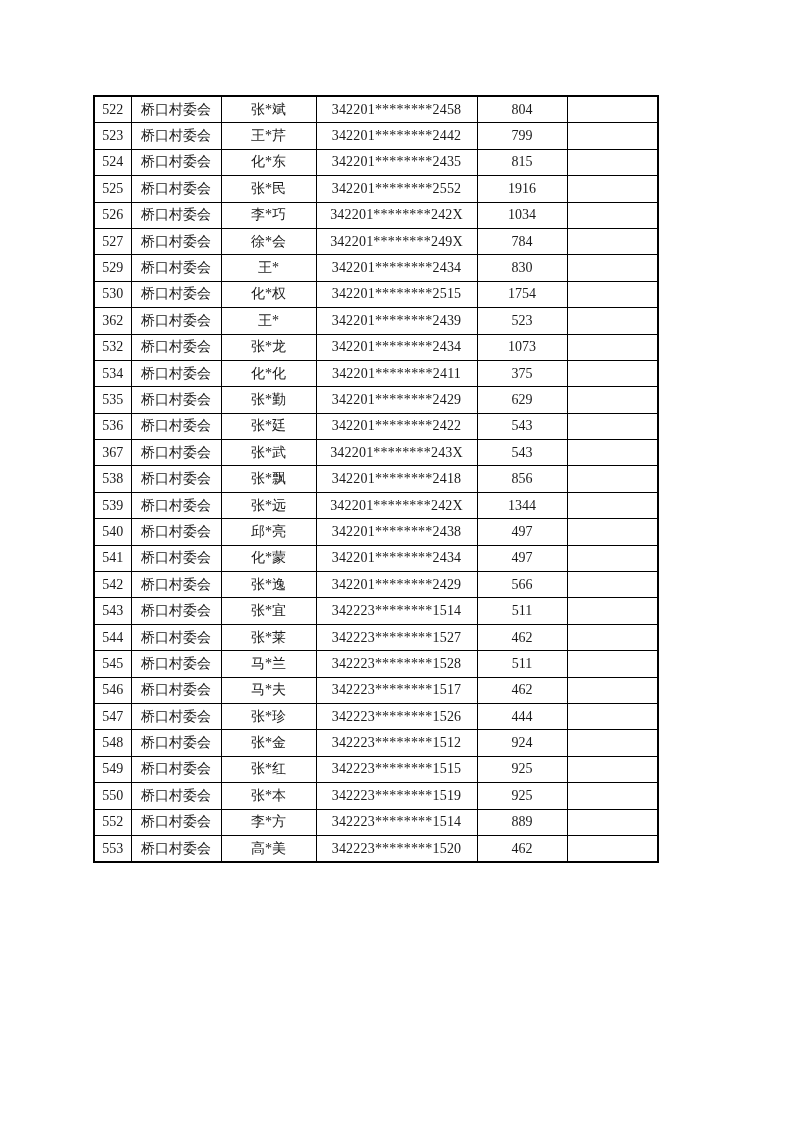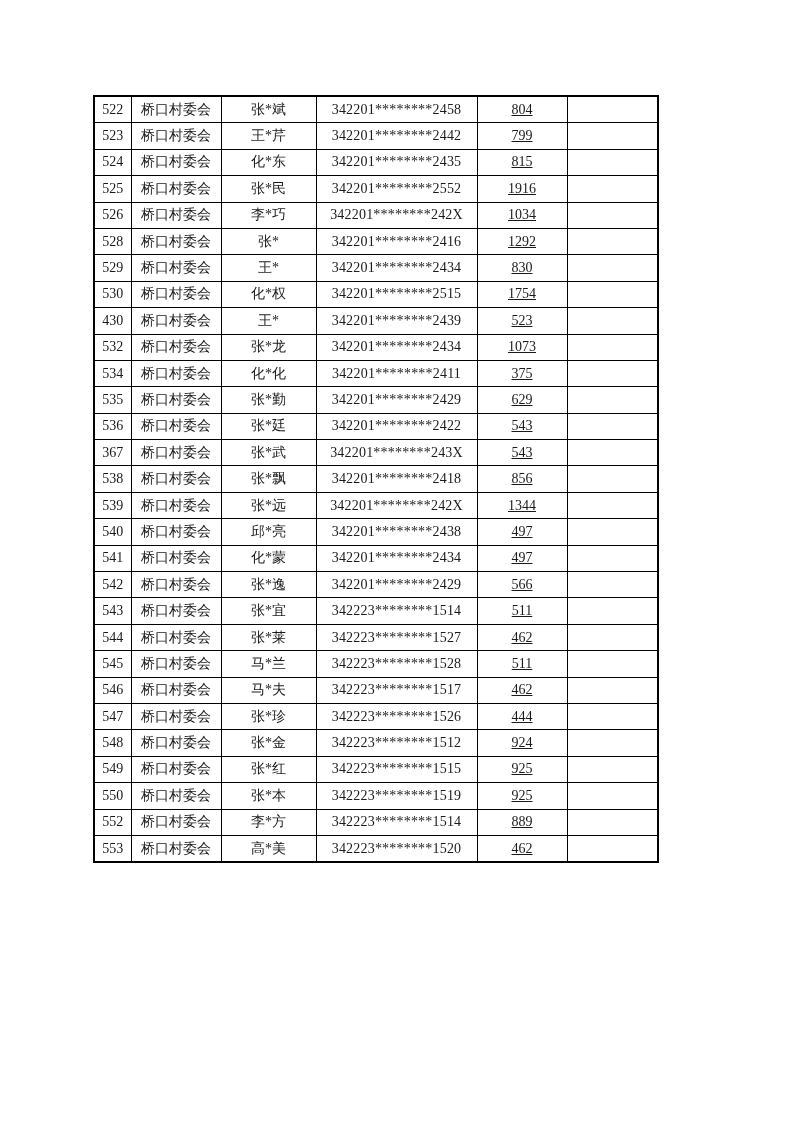--- a/index.html
+++ b/index.html
@@ -38,21 +38,21 @@
     text-align: center;
     vertical-align: middle;
     font-size: 14px;
     line-height: 1;
     padding: 0 2px;
     overflow: hidden;
     white-space: nowrap;
   }
   td.cell-no      { font-size: 13.5px; }
   td.cell-id      { font-size: 13.5px; letter-spacing: 0.2px; }
-  td.cell-amount  { font-size: 13.5px; text-decoration: underline; }
+  td.cell-amount  { font-size: 13.5px; }
   td.cell-name,
   td.cell-committee { font-size: 13px; }
 </style>
 </head>
 <body>
 
 <div class="page">
   <table class="doc-table">
     <colgroup>
       <col style="width:37px">
@@ -97,45 +97,45 @@
   </tr>
         <tr>
     <td class="cell-no">526</td>
     <td class="cell-committee">桥口村委会</td>
     <td class="cell-name">李*巧</td>
     <td class="cell-id">342201********242X</td>
     <td class="cell-amount">1034</td>
     <td class="cell-blank"></td>
   </tr>
         <tr>
-    <td class="cell-no">528</td>
-    <td class="cell-committee">桥口村委会</td>
-    <td class="cell-name">张*</td>
-    <td class="cell-id">342201********2416</td>
-    <td class="cell-amount">1292</td>
+    <td class="cell-no">527</td>
+    <td class="cell-committee">桥口村委会</td>
+    <td class="cell-name">徐*会</td>
+    <td class="cell-id">342201********249X</td>
+    <td class="cell-amount">784</td>
     <td class="cell-blank"></td>
   </tr>
         <tr>
     <td class="cell-no">529</td>
     <td class="cell-committee">桥口村委会</td>
     <td class="cell-name">王*</td>
     <td class="cell-id">342201********2434</td>
     <td class="cell-amount">830</td>
     <td class="cell-blank"></td>
   </tr>
         <tr>
     <td class="cell-no">530</td>
     <td class="cell-committee">桥口村委会</td>
     <td class="cell-name">化*权</td>
     <td class="cell-id">342201********2515</td>
     <td class="cell-amount">1754</td>
     <td class="cell-blank"></td>
   </tr>
         <tr>
-    <td class="cell-no">430</td>
+    <td class="cell-no">362</td>
     <td class="cell-committee">桥口村委会</td>
     <td class="cell-name">王*</td>
     <td class="cell-id">342201********2439</td>
     <td class="cell-amount">523</td>
     <td class="cell-blank"></td>
   </tr>
         <tr>
     <td class="cell-no">532</td>
     <td class="cell-committee">桥口村委会</td>
     <td class="cell-name">张*龙</td>

